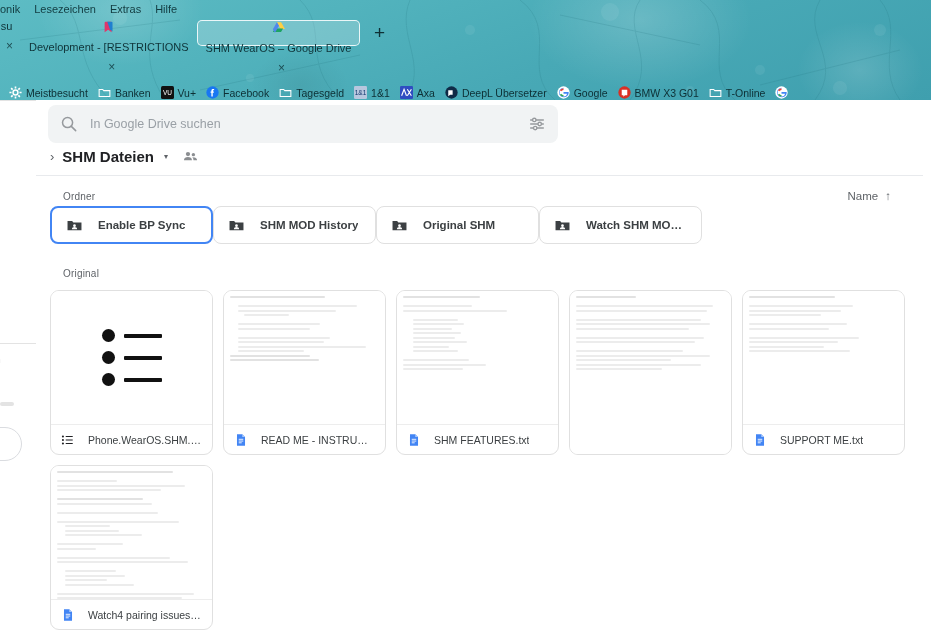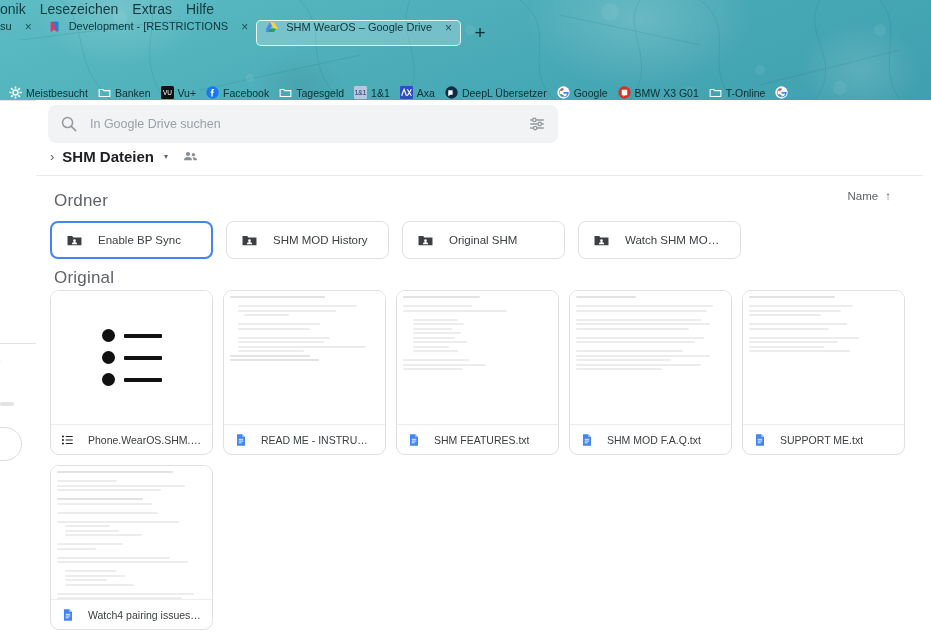--- a/index.html
+++ b/index.html
@@ -22,32 +22,32 @@
       linear-gradient(160deg, #5dbcc4 0%, #52b3bd 30%, #48a9b6 60%, #3f9fae 100%);
     overflow: hidden;
   }
   
   .chrome-twigs { position:absolute; inset:0; opacity:.30; }
 
   .menubar {
     position: absolute; top: 0; left: 0; height: 18px; width: 931px;
     display: flex; align-items: center; gap: 14px;
     padding-left: 0px;
-    font-size: 14px; color: #123b40;
+    font-size: 11px; color: #123b40;
   }
   .menubar .mi { cursor: default; white-space: nowrap; }
 
   .tabstrip {
     position: absolute; top: 18px; left: 0; height: 30px; width: 931px;
     display: flex; align-items: center; gap: 0px;
   }
   .tab {
-    display: flex; align-items: flex-start; gap: 7px;
+    display: flex; align-items: center; gap: 7px;
     height: 26px; padding: 0 8px;
-    font-size: 11px; color: #0f3338; white-space: nowrap;
+    font-size: 11px; color: #0f3338; white-space: nowrap; flex-direction: column;
   }
   .tab.partial { padding-left: 0; }
   .tab.active {
     background: rgba(255,255,255,.22);
     border: 1px solid rgba(255,255,255,.85);
     border-radius: 5px;
   }
   .tab .tab-close {
     font-size: 12px; color: #0f3338; opacity: .8; margin-left: 6px;
   }
@@ -126,35 +126,35 @@
   .bc-sep { font-size: 13px; color: #5f6368; }
   .bc-cur { font-size: 15px; color: #202124; font-weight: 600; }
   .bc-caret { font-size: 8px; color: #5f6368; margin-left: 2px; }
   .bc-people { margin-left: 6px; opacity: .72; }
 
   .hr {
     position: absolute; left: 0; top: 75px; width: 895px; height: 1px; background: #e8eaed;
   }
 
   .sec-label {
-    position: absolute; font-size: 17px; color: #5f6368; letter-spacing: .2px;
+    position: absolute; font-size: 10px; color: #5f6368; letter-spacing: .2px; margin-left: 9px;
   }
   .sec-ordner { top: 91px; left: 18px; }
   .sec-dateien { top: 168px; left: 18px; }
 
   .sort {
     position: absolute; top: 90px; right: 40px;
     display: flex; align-items: center; gap: 7px;
     font-size: 11.5px; color: #5f6368;
   }
 
   
   .folder-grid {
-    position: absolute; top: 121px; left: 14px;
-    display: flex; gap: 13px;
+    position: absolute; top: 106px; left: 14px;
+    display: flex; gap: 0; font-weight: bold;
   }
   .folder-card {
     width: 163px; height: 38px; border: 1px solid #e0e0e0; border-radius: 8px;
     background: #ffffff; display: flex; align-items: center; gap: 15px;
     padding: 0 14px; font-size: 11.5px; color: #3c4043;
   }
   .folder-card.selected { border: 2px solid #4285f4; }
   .folder-card .f-ico { flex: 0 0 17px; }
   .folder-card .f-name { white-space: nowrap; overflow: hidden; text-overflow: ellipsis; }
 
@@ -557,30 +557,20 @@
             <div class="tl" style="width:86%"></div>
               <div class="tl" style="width:80%"></div>
             <div class="tl" style="width:0"></div>
             <div class="tl" style="width:72%"></div>
               <div class="tl" style="width:90%"></div>
             <div class="tl" style="width:64%"></div>
               <div class="tl" style="width:84%"></div>
             <div class="tl" style="width:58%"></div>
           </div>
         </div>
-        <div class="card-foot">
-          <svg class="c-ico" width="14" height="14" viewBox="0 0 16 16">
-            <path d="M3.4 1.4h6l3.2 3.2v10H3.4z" fill="#4285f4"></path>
-            <path d="M9.4 1.4 12.6 4.6H9.4z" fill="#a8c7fa"></path>
-            <g stroke="#ffffff" stroke-width="1">
-                <path d="M5.4 7.2h5.2M5.4 9.2h5.2M5.4 11.2h3.4"></path>
-              </g>
-          </svg>
-          <span class="c-name">SHM MOD F.A.Q.txt</span>
-        </div>
       </div>
 
       <div class="file-card">
         <div class="thumb doc">
           <div class="thumb-lines">
             <div class="tl h" style="width:58%"></div>
               <div class="tl" style="width:0"></div>
             <div class="tl" style="width:70%"></div>
               <div class="tl" style="width:62%"></div>
             <div class="tl" style="width:48%"></div>

